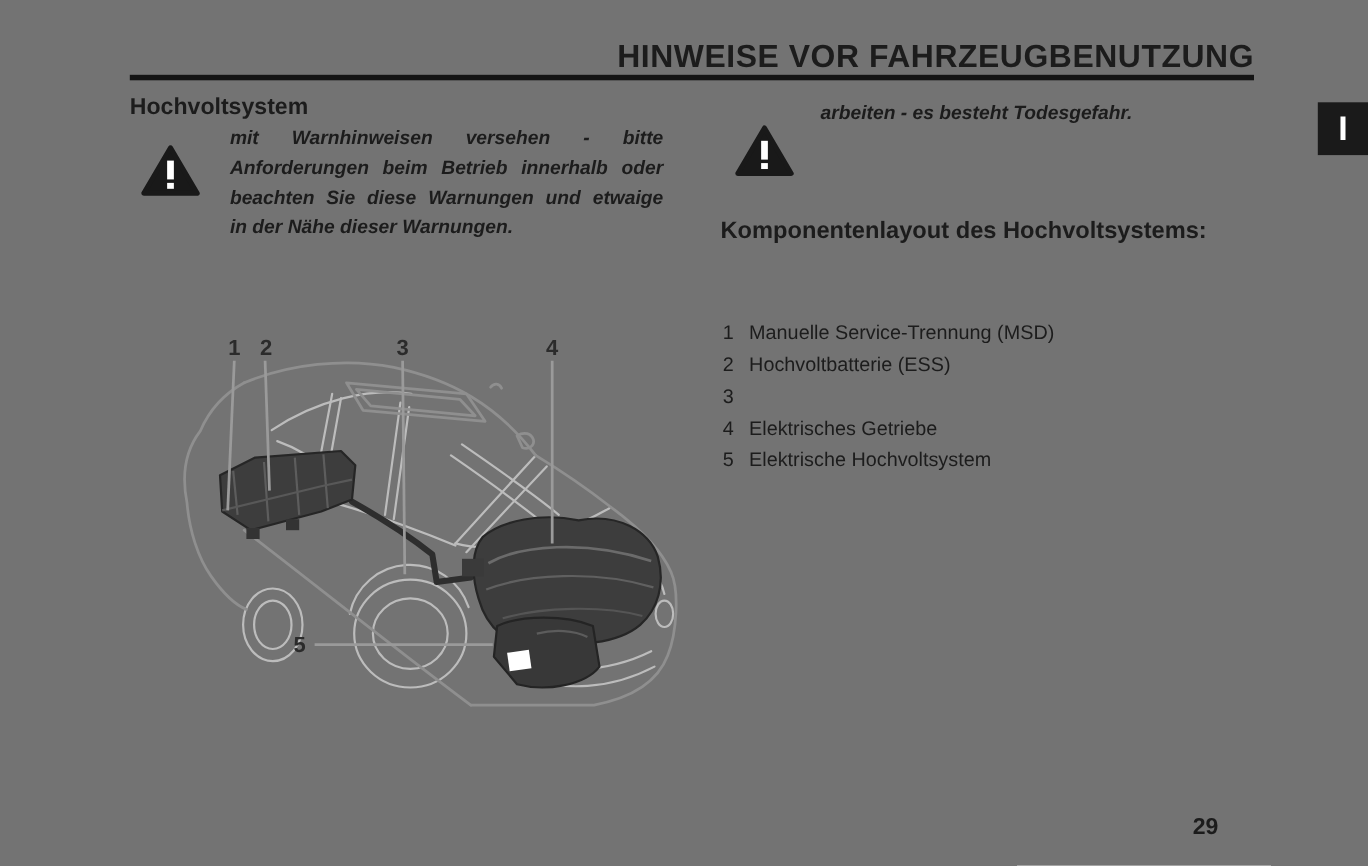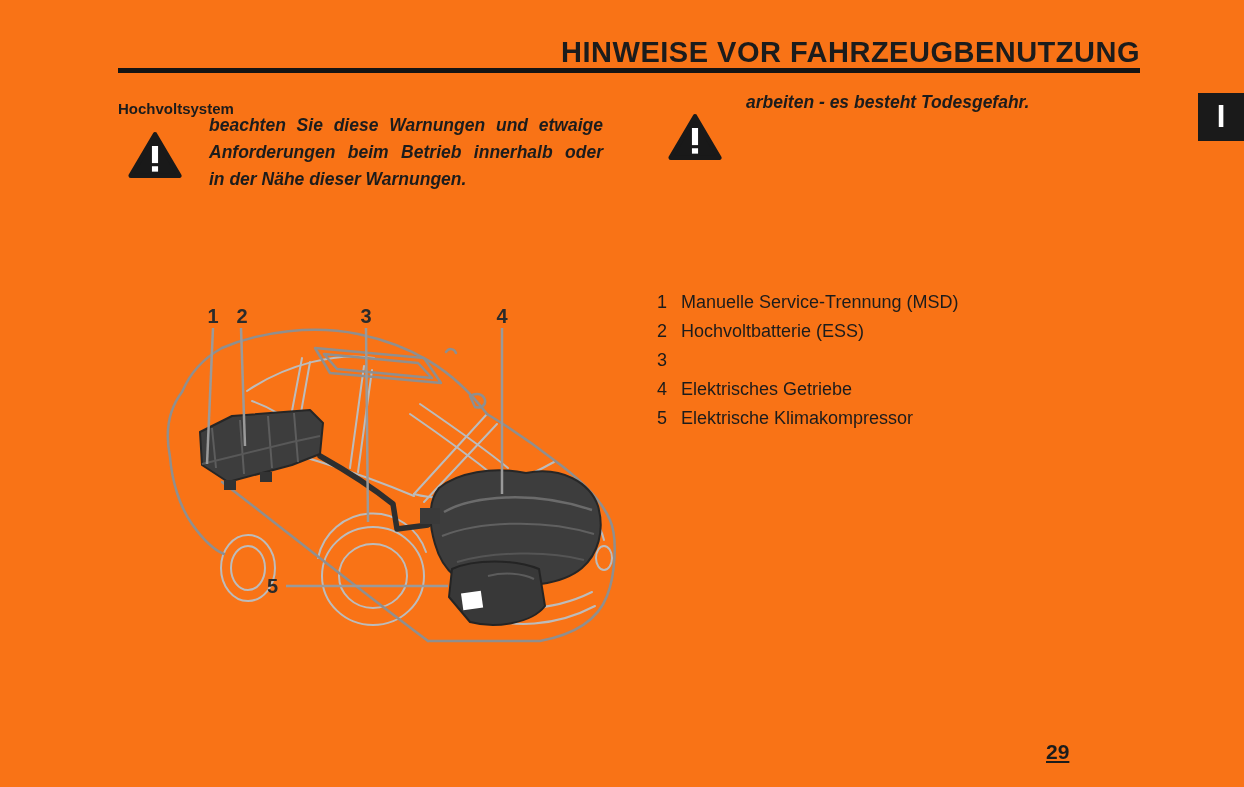--- a/index.html
+++ b/index.html
@@ -1,29 +1,29 @@
 <!DOCTYPE html>
 <html><head>
 <meta charset="utf-8">
 <style>
   html,body { margin:0; padding:0; background:#e8e8e8; }
   .page {
     position:relative; width:1244px; height:787px; margin:0 auto;
-    background:#f97316; overflow:hidden;
+    background:#737373; overflow:hidden;
     font-family:"Liberation Sans", sans-serif; color:#1c1c1c;
   }
   .title {
     position:absolute; top:36px; left:118px; width:1022px;
     text-align:right; font-size:29px; font-weight:bold; letter-spacing:0.5px;
     white-space:nowrap;
   }
   .rule { position:absolute; top:68px; left:118px; width:1022px; height:5px; background:#141414; }
   .h-left {
-    position:absolute; top:100px; left:118px;
-    font-size:15px; font-weight:bold;
+    position:absolute; top:86px; left:118px;
+    font-size:21px; font-weight:bold;
   }
   .warn-block { position:absolute; }
   .warn-icon { position:absolute; width:54px; height:50px; }
   .warn-text {
     position:absolute; font-size:17.5px; font-weight:bold; font-style:italic;
     line-height:27px; width:394px;
   }
   .jline { text-align:justify; text-align-last:justify; }
   .jlast { text-align:left; text-align-last:left; }
   .h-right {
@@ -34,22 +34,22 @@
   .li-row { display:flex; line-height:29px; }
   .li-num { width:24px; flex:0 0 24px; }
   .li-label { }
   .figure { position:absolute; left:152px; top:296px; width:482px; height:352px; }
   .tab {
     position:absolute; left:1198px; top:93px; width:46px; height:48px;
     background:#1a1a1a; color:#ffffff; display:flex; align-items:center; justify-content:center;
     font-size:31px; font-weight:bold;
   }
   .page-num {
-    position:absolute; top:740px; left:1046px; width:100px; text-align:left;
-    font-size:21px; font-weight:bold;text-decoration:underline;
+    position:absolute; top:740px; left:1046px; width:100px; text-align:center;
+    font-size:21px; font-weight:bold;
   }
   .callout-num { font-size:20px; font-weight:bold; fill:#2b2b2b; font-family:"Liberation Sans",sans-serif; }
 </style>
 </head>
 <body>
 
 <div class="page">
 
   <div class="title">HINWEISE VOR FAHRZEUGBENUTZUNG</div>
   <div class="rule"></div>
@@ -60,57 +60,59 @@
 
   <div class="h-left">Hochvoltsystem</div>
 
   <div class="warn-block">
     <svg class="warn-icon" style="left:128px; top:130px;" viewBox="0 0 60 54">
       <path d="M30 4 L57 50 L3 50 Z" fill="#191919" stroke="#191919" stroke-width="5" stroke-linejoin="round"></path>
       <rect x="26.6" y="17" width="6.8" height="19" fill="#ffffff"></rect>
       <rect x="26.6" y="39.5" width="6.8" height="6" fill="#ffffff"></rect>
     </svg>
     <div class="warn-text" style="left:209px; top:112px;">
+      <div class="jline">mit Warnhinweisen versehen - bitte</div>
+      <div class="jline">Anforderungen beim Betrieb innerhalb oder</div>
       <div class="jline">beachten Sie diese Warnungen und etwaige</div>
-      <div class="jline">Anforderungen beim Betrieb innerhalb oder</div>
       <div class="jlast">in der Nähe dieser Warnungen.</div>
     </div>
   </div>
 
   <div class="warn-block">
     <svg class="warn-icon" style="left:668px; top:112px;" viewBox="0 0 60 54">
       <path d="M30 4 L57 50 L3 50 Z" fill="#191919" stroke="#191919" stroke-width="5" stroke-linejoin="round"></path>
       <rect x="26.6" y="17" width="6.8" height="19" fill="#ffffff"></rect>
       <rect x="26.6" y="39.5" width="6.8" height="6" fill="#ffffff"></rect>
     </svg>
     <div class="warn-text" style="left:746px; top:89px;">
       <div class="jlast">arbeiten - es besteht Todesgefahr.</div>
     </div>
   </div>
 
+  <div class="h-right">Komponentenlayout des Hochvoltsystems:</div>
 
   <div class="comp-list">
     <div class="li-row">
       <span class="li-num">1</span>
       <span class="li-label">Manuelle Service-Trennung (MSD)</span>
     </div>
     <div class="li-row">
       <span class="li-num">2</span>
       <span class="li-label">Hochvoltbatterie (ESS)</span>
     </div>
     <div class="li-row">
       <span class="li-num">3</span>
     </div>
     <div class="li-row">
       <span class="li-num">4</span>
       <span class="li-label">Elektrisches Getriebe</span>
     </div>
     <div class="li-row">
       <span class="li-num">5</span>
-      <span class="li-label">Elektrische Klimakompressor</span>
+      <span class="li-label">Elektrische Hochvoltsystem</span>
     </div>
   </div>
 
   <svg class="figure" viewBox="0 0 482 352">
     <g fill="none" stroke="#bcbcbc" stroke-width="2" stroke-linecap="round" stroke-linejoin="round">
 
       <path d="M95,95 C135,68 185,56 222,62"></path>
       <path d="M62,140 C125,150 205,176 262,200"></path>
       <path d="M150,62 L133,152"></path>
       <path d="M158,66 L142,156"></path>

